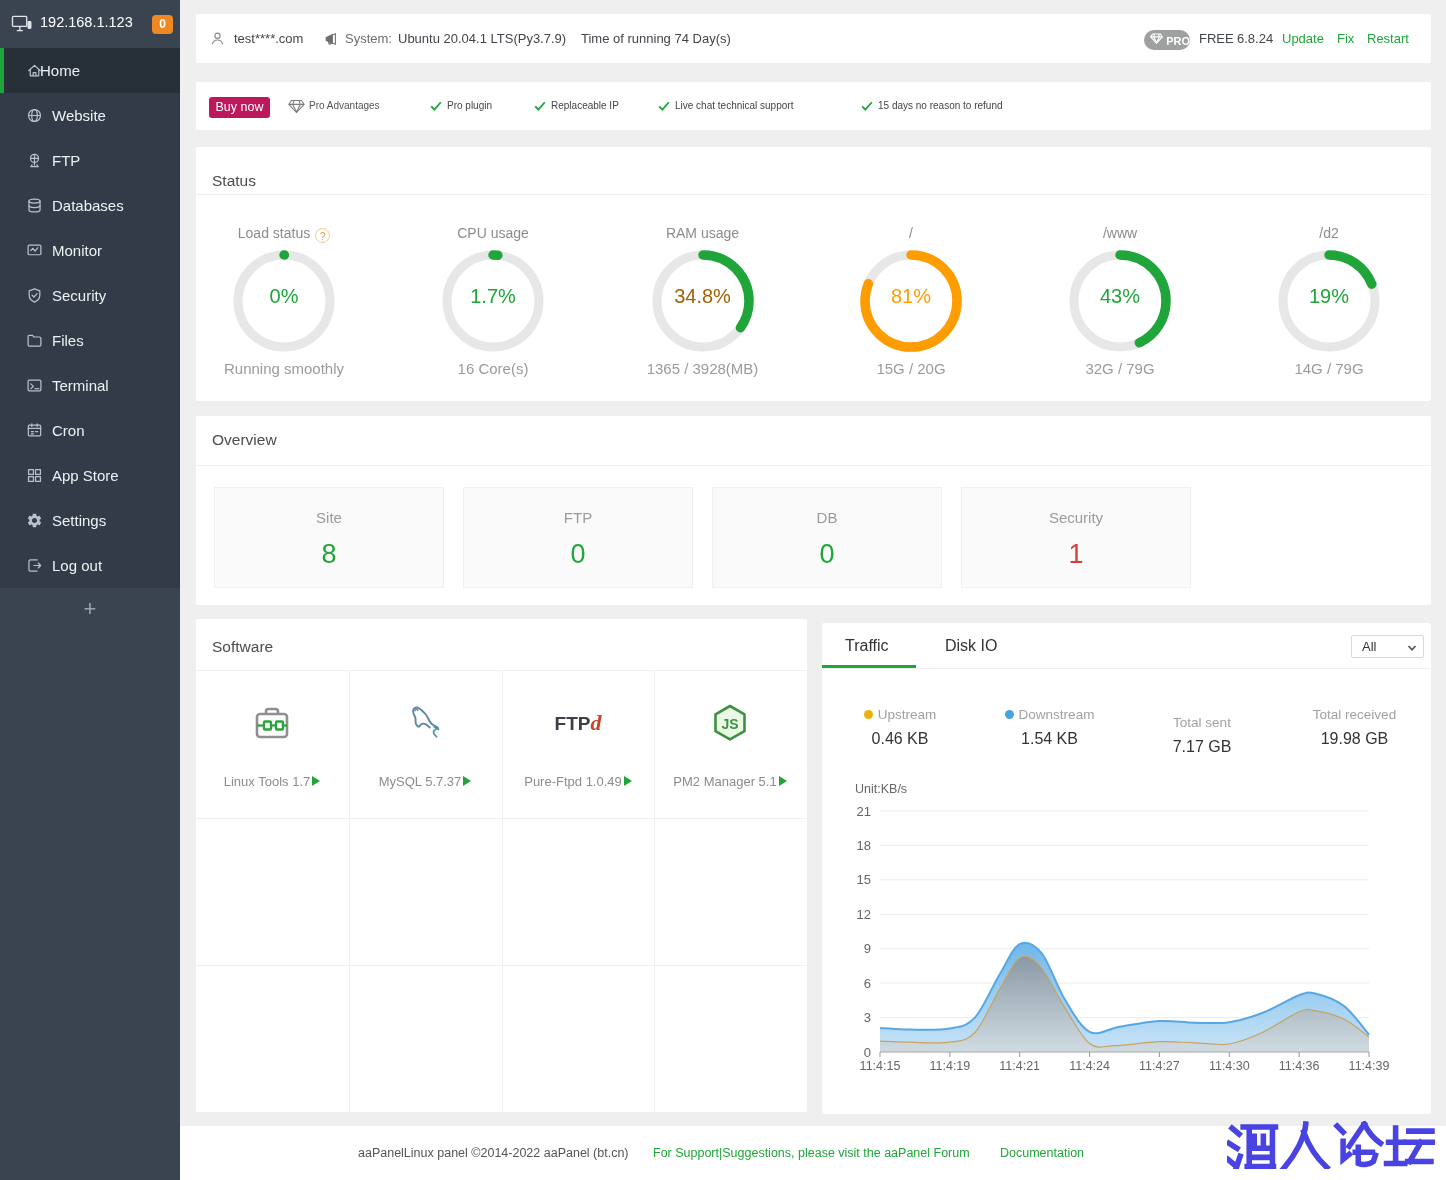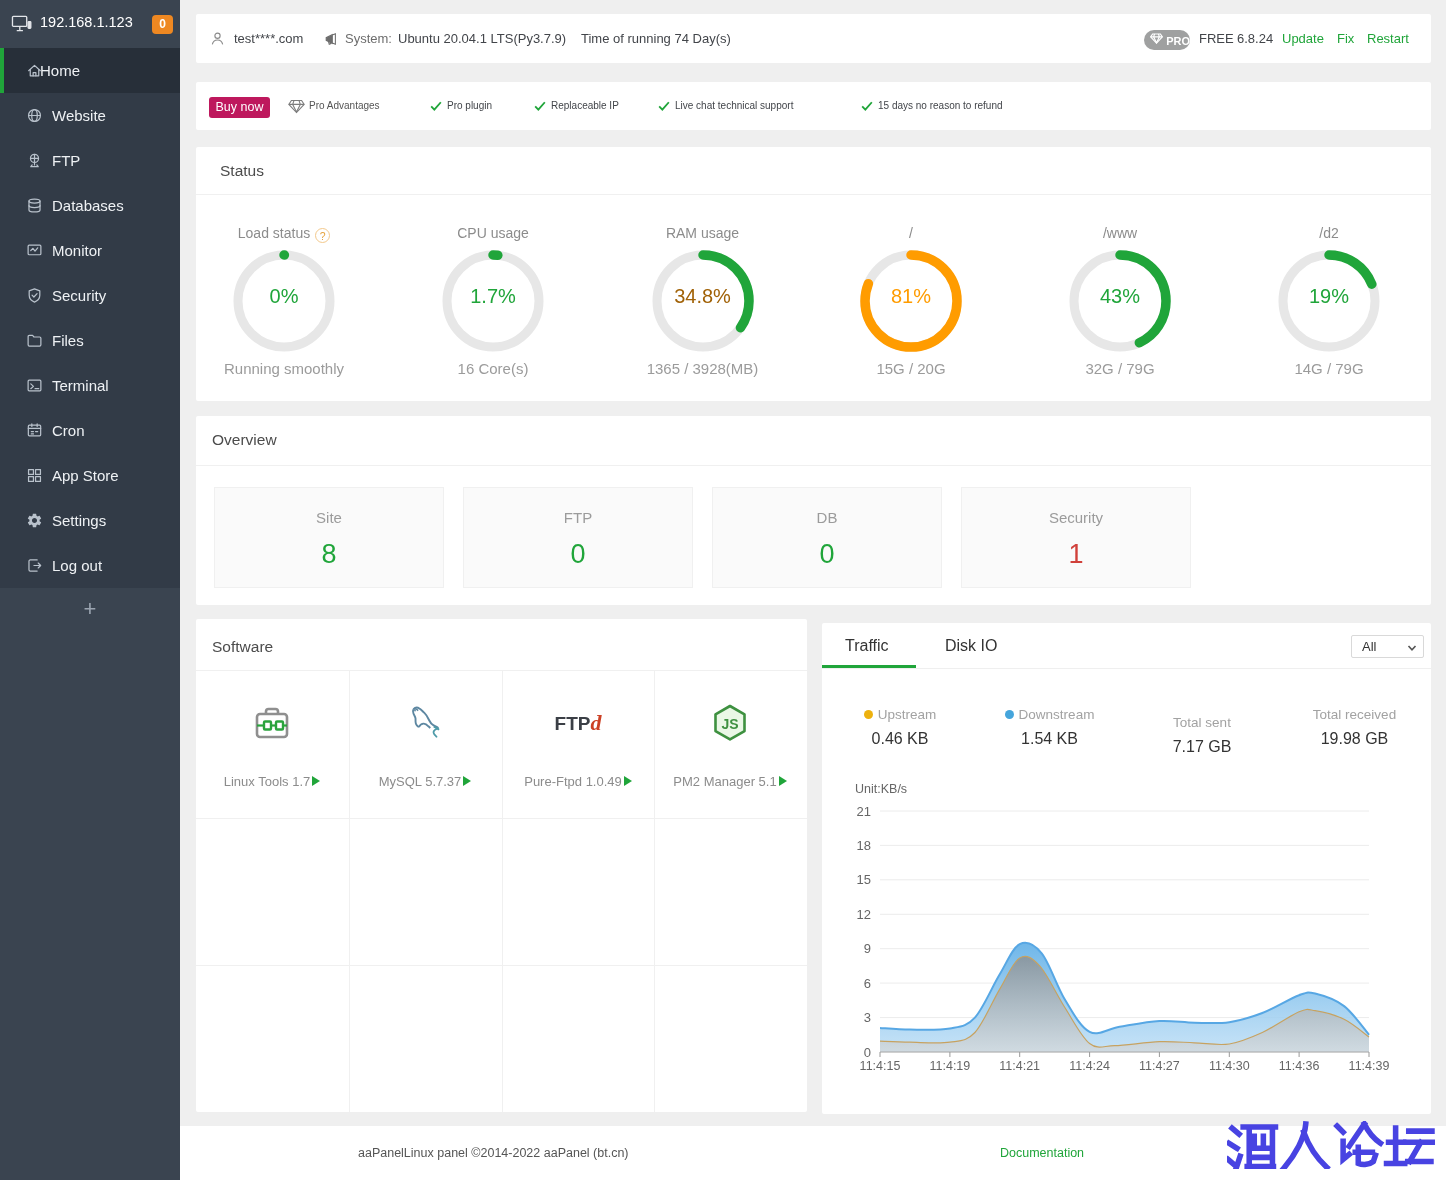--- a/index.html
+++ b/index.html
@@ -185,21 +185,21 @@
         <path d="m2.5 8.5 3.6 3.6 7.4-8.4"></path>
       </svg></span>
   <span class="t" style="left:479px;">Live chat technical support</span>
   <span class="icon-mid" style="left:664px;top:17px;"><svg width="14" height="14" viewBox="0 0 16 16" fill="none" stroke="#20a53a" stroke-width="2.1">
         <path d="m2.5 8.5 3.6 3.6 7.4-8.4"></path>
       </svg></span>
   <span class="t" style="left:682px;">15 days no reason to refund</span>
 </div>
 
 <div class="card" id="status">
-  <div class="ctitle" style="top:15px;margin-left:8px;">Status</div>
+  <div class="ctitle" style="top:25px;">Status</div>
   <div class="cdivide" style="top:47px;"></div>
 <div class="gauge" style="left:-16.5px;">
   <div class="glabel">Load status<span style="display:inline-block;width:15px;height:15px;line-height:14px;border:1px solid #f3c98c;border-radius:50%;color:#e6a23c;font-size:10.5px;text-align:center;margin-left:5px;vertical-align:-2px;">?</span></div>
   <div class="gcirc"><svg width="108" height="108" viewBox="0 0 108 108">
     <circle cx="54" cy="54" r="46.0" fill="none" stroke="#e7e7e7" stroke-width="9"></circle>
     <circle cx="54" cy="54" r="46.0" fill="none" stroke="#20a53a" stroke-width="9.5" stroke-linecap="round" stroke-dasharray="0.43 289.03" transform="rotate(-90 54 54)"></circle>
   </svg><div class="gpct" style="color:#20a53a">0%</div></div>
   <div class="gsub">Running smoothly</div>
 </div>
     <div class="gauge" style="left:192.5px;">
@@ -386,20 +386,21 @@
       <text x="267.6" y="300.0" text-anchor="middle" font-size="12.5" fill="#666">11:4:24</text>
       <text x="337.4" y="300.0" text-anchor="middle" font-size="12.5" fill="#666">11:4:27</text>
       <text x="407.3" y="300.0" text-anchor="middle" font-size="12.5" fill="#666">11:4:30</text>
       <text x="477.1" y="300.0" text-anchor="middle" font-size="12.5" fill="#666">11:4:36</text>
       <text x="547.0" y="300.0" text-anchor="middle" font-size="12.5" fill="#666">11:4:39</text>
   </svg>
 </div>
 
 <div id="footer">
   <span class="t" style="left:178px;">aaPanelLinux panel ©2014-2022 aaPanel (bt.cn)</span>
+  <span class="t greenlink" style="left:473px;">For Support|Suggestions, please visit the aaPanel Forum</span>
   <span class="t greenlink" style="left:820px;">Documentation</span>
 </div>
 <svg width="208" height="48" viewBox="0 0 412 95" style="position:absolute;left:1227px;top:1121px;" fill="none" stroke="#4843e2" stroke-width="11" stroke-linecap="square">
     <g transform="translate(0,0)">
       <path d="M10 14 24 26M4 44l16 10M2 76l14 12M18 94 26 70"></path>
       <path d="M32 12h64M44 12v78M90 12v78M40 90h52M54 30v24M72 30v24M44 54h44M44 72h44"></path>
     </g>
     <g transform="translate(104,0)">
       <path d="M52 6C50 32 32 66 8 94"></path>
       <path d="M48 22c10 28 26 52 46 70"></path>

